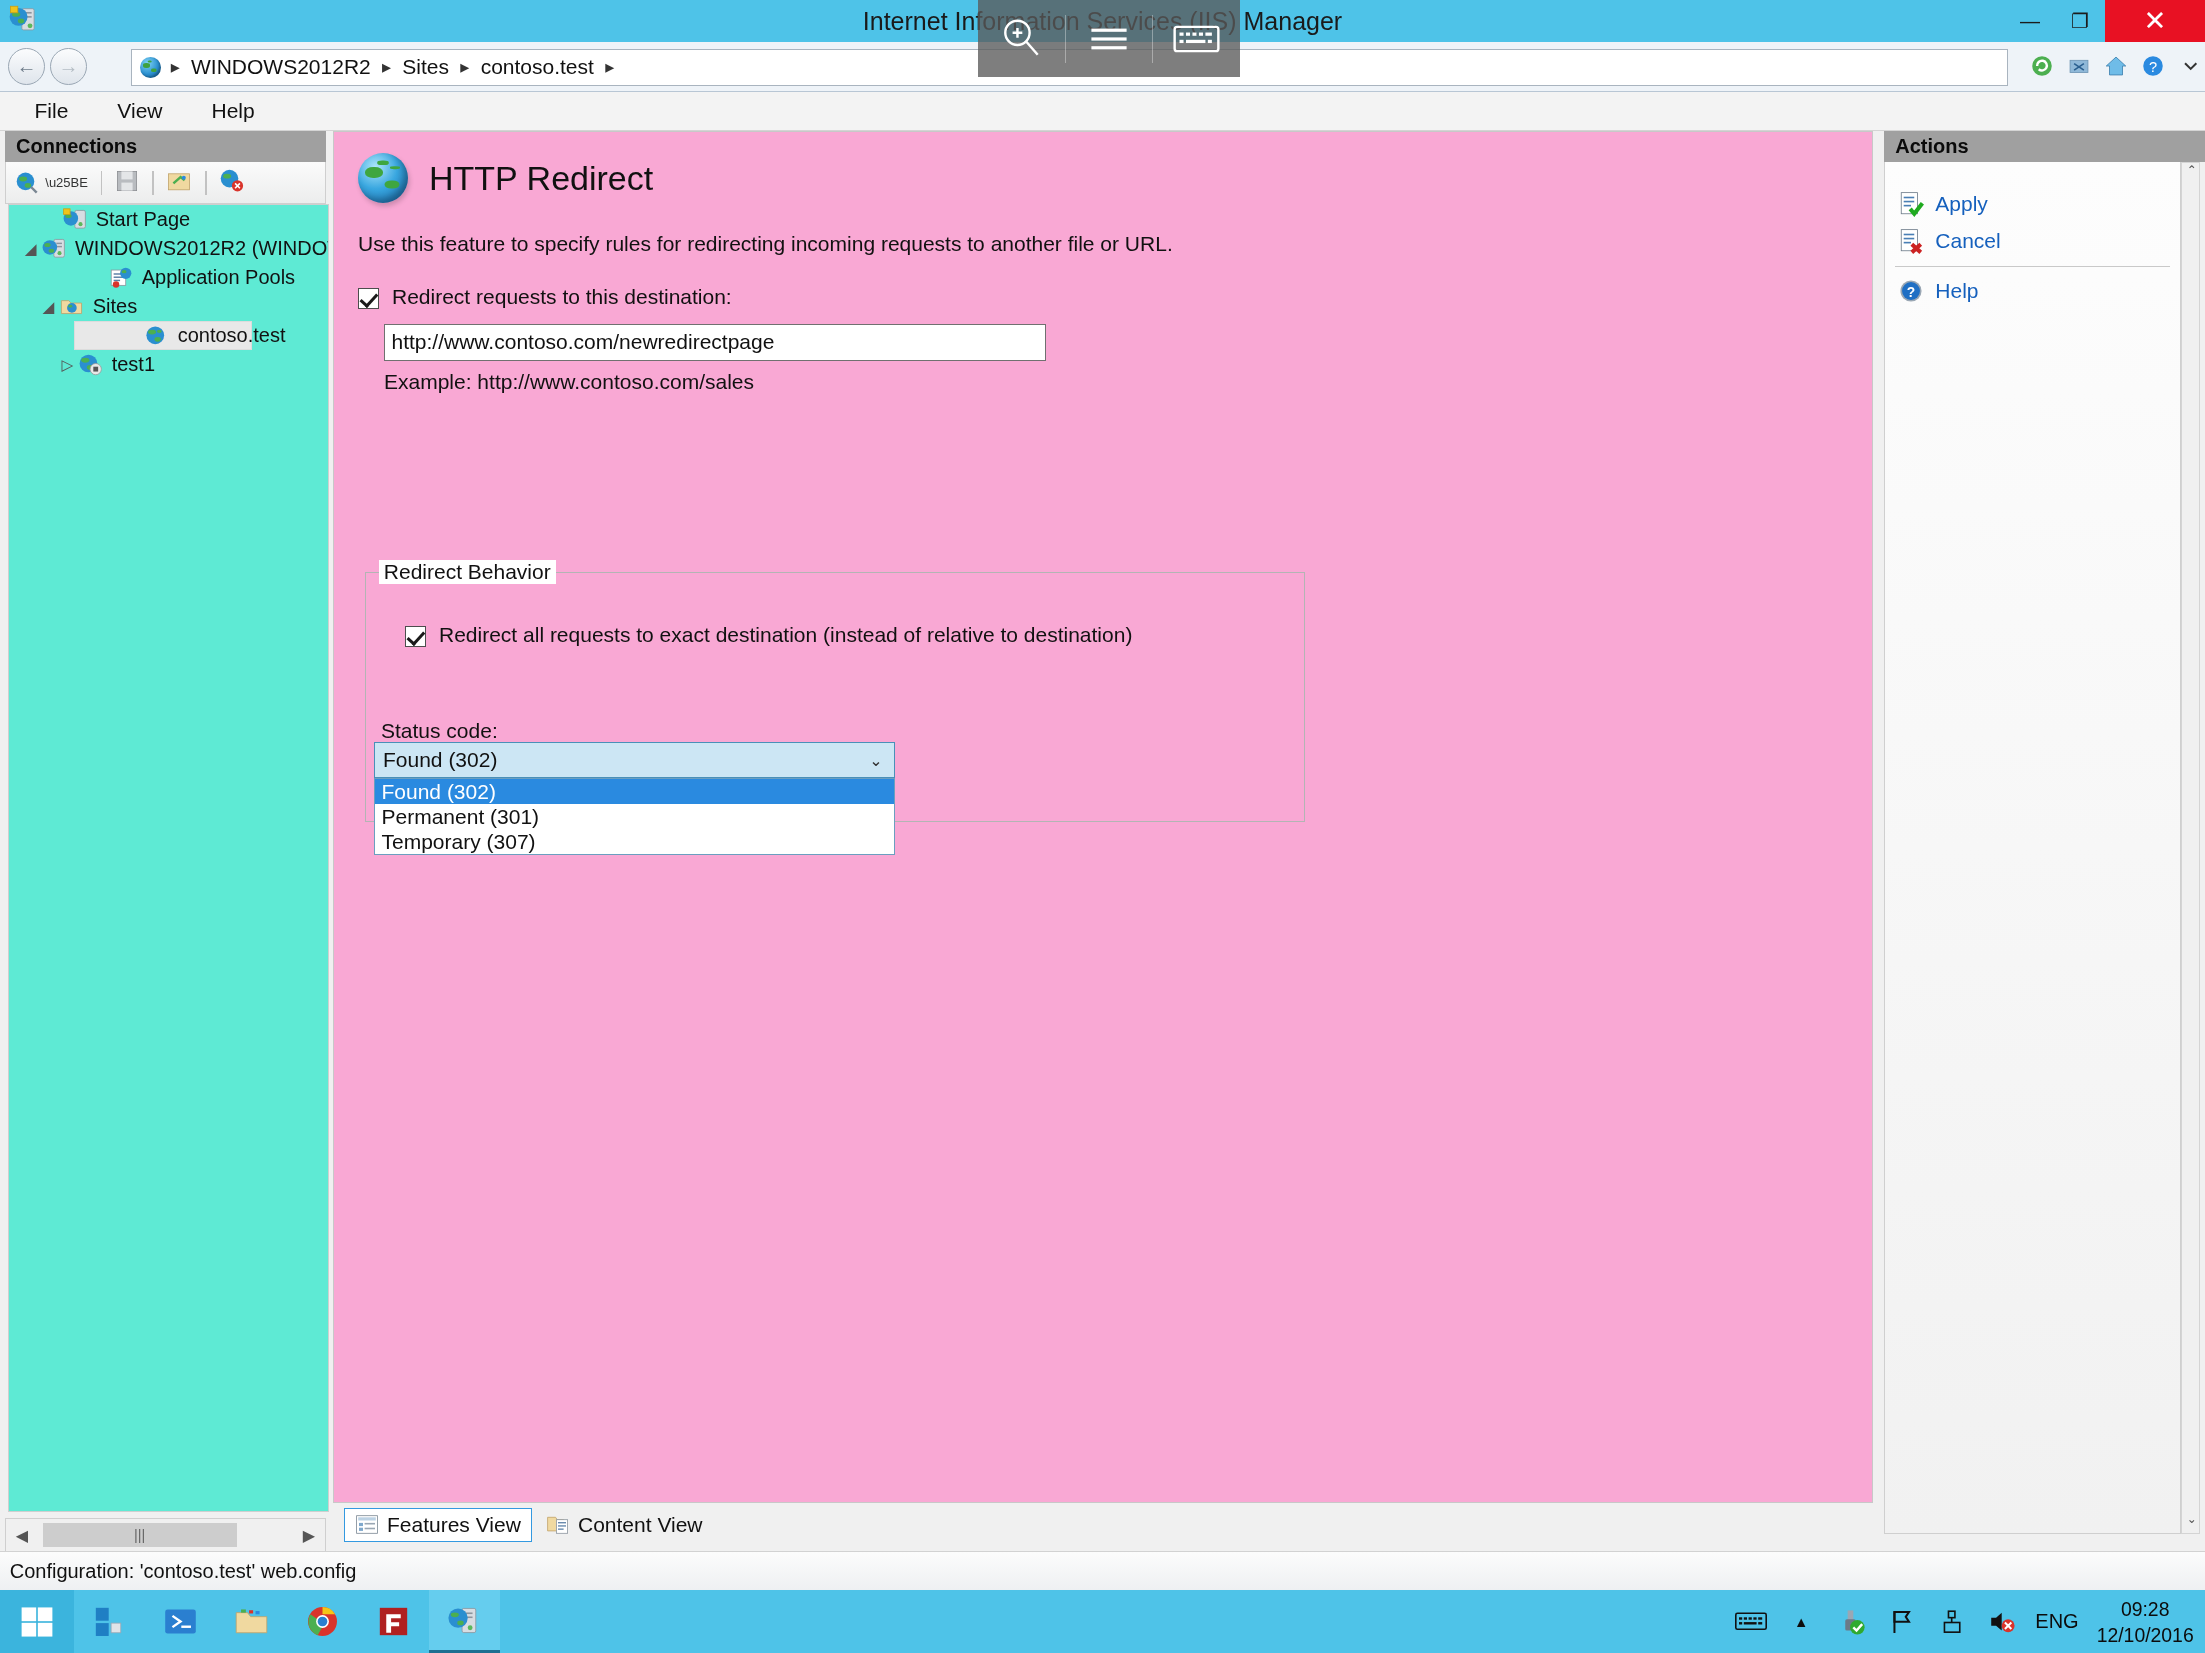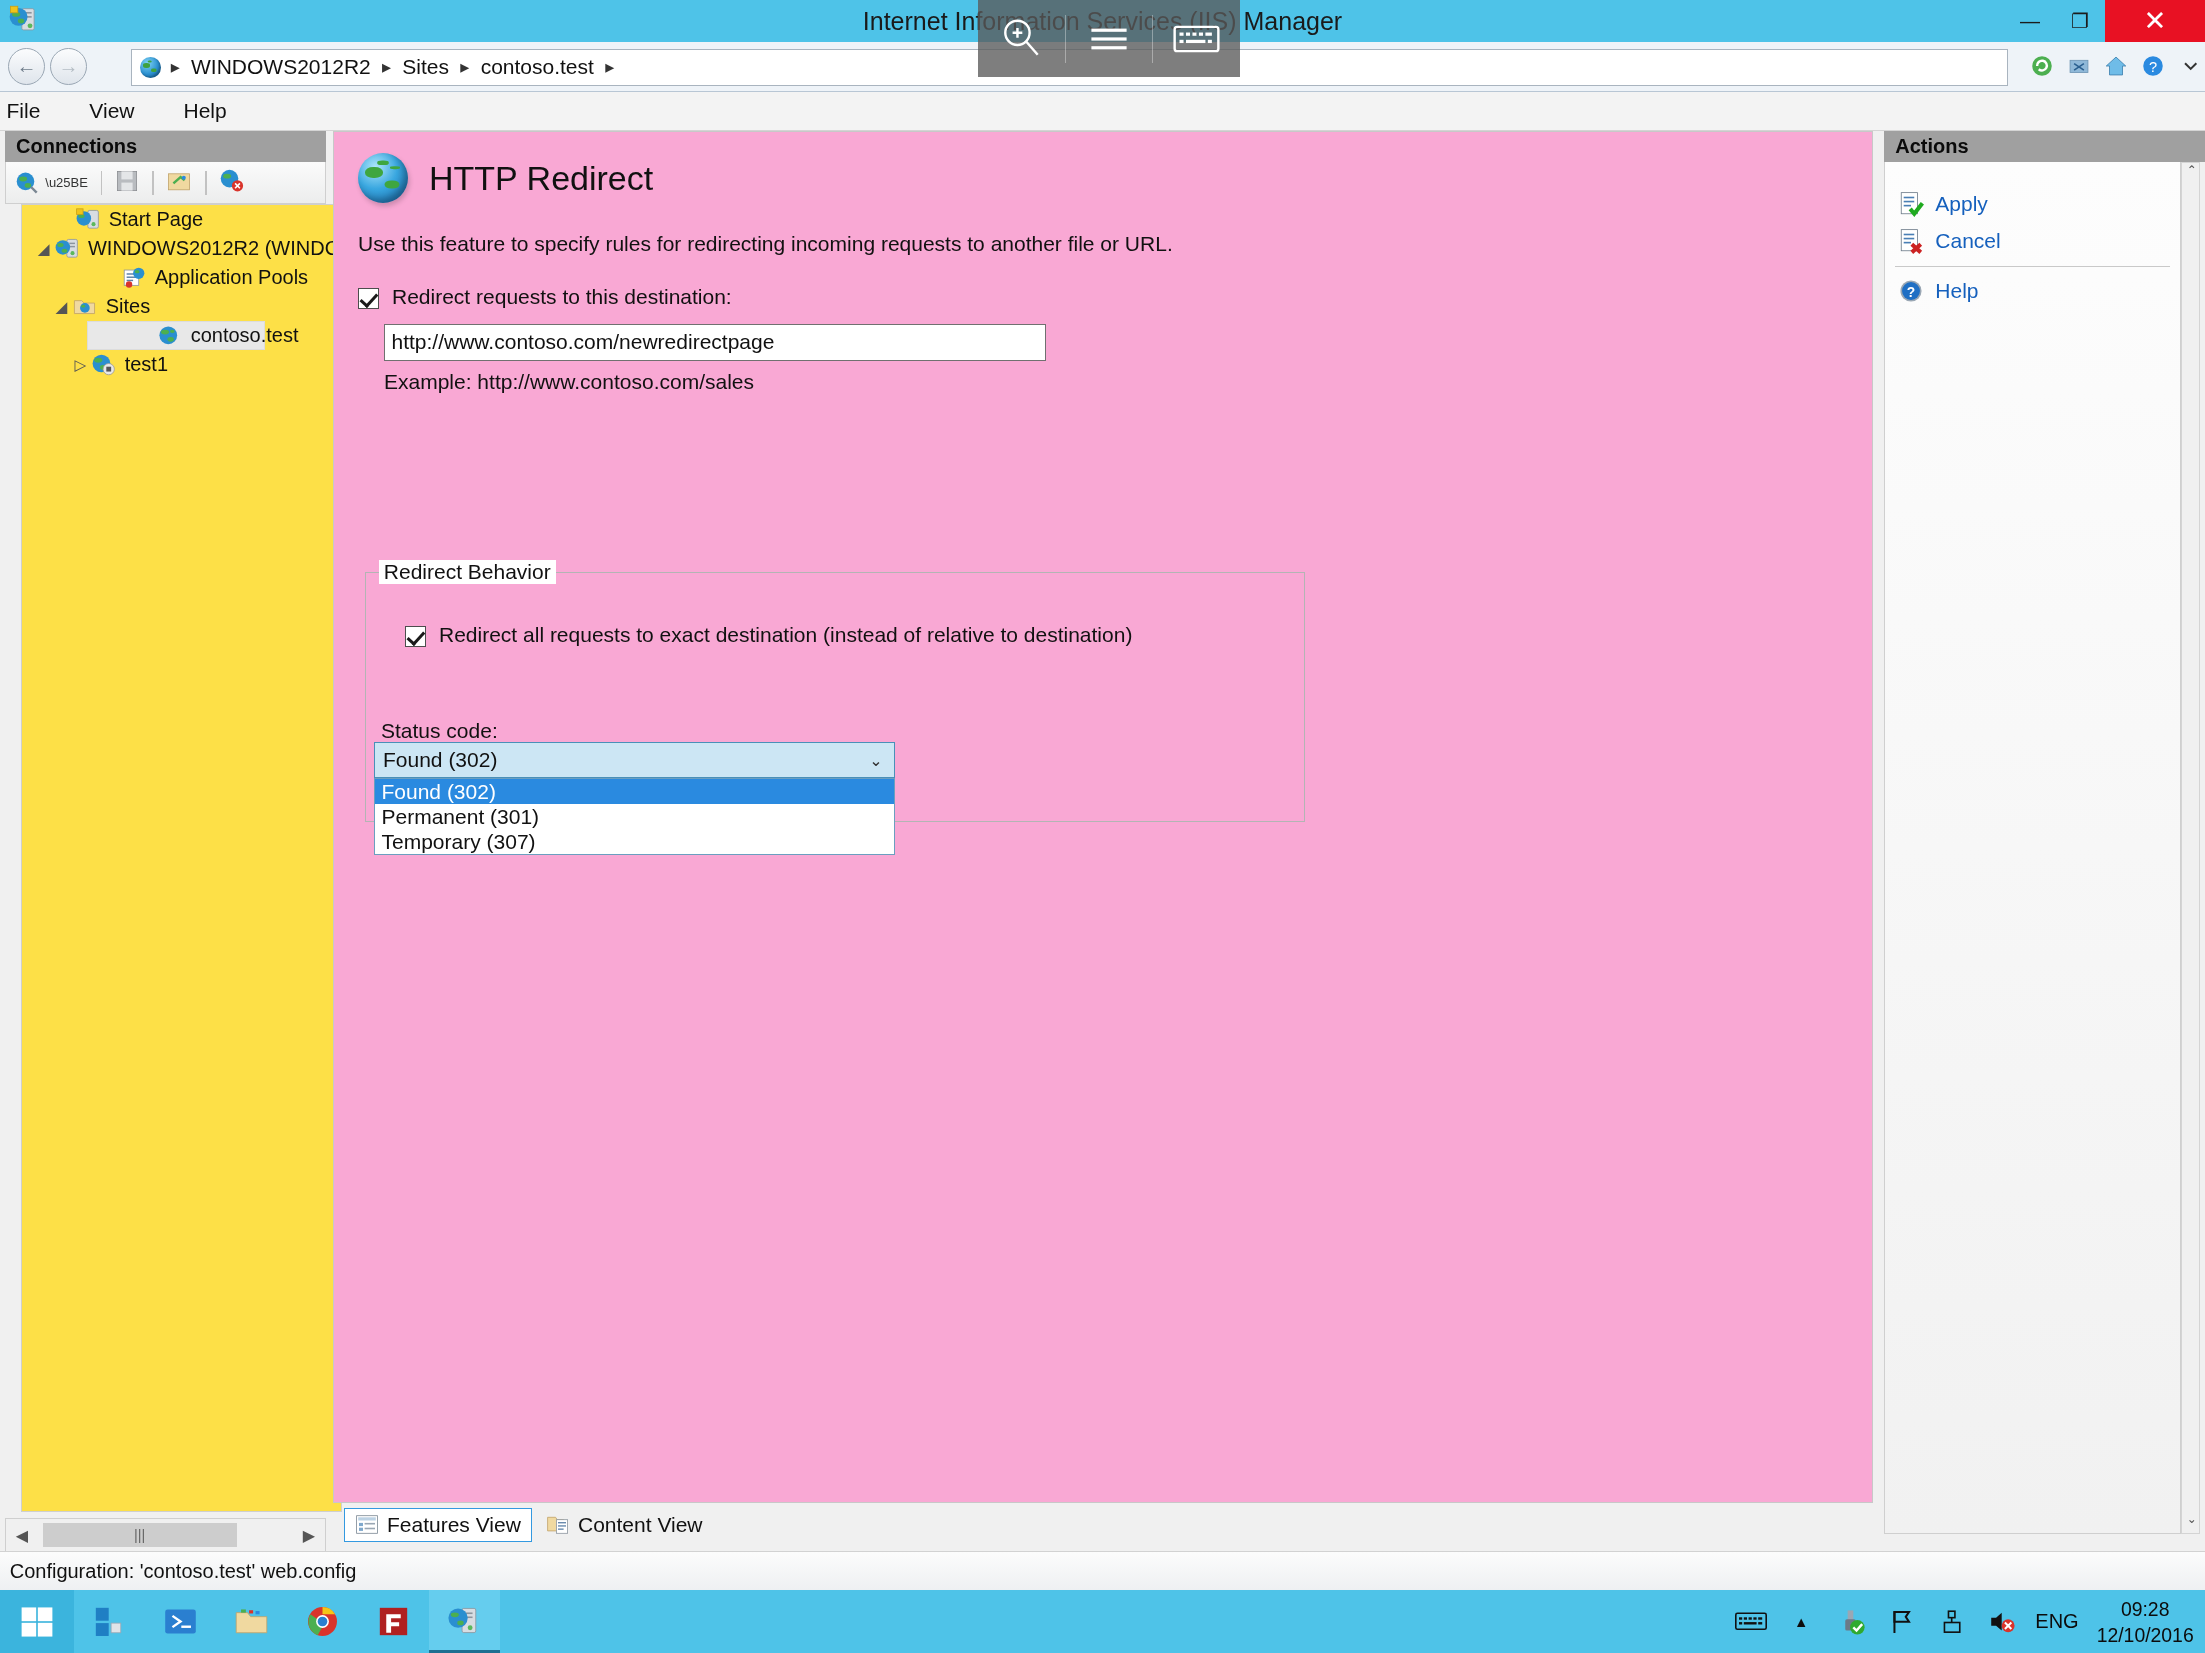--- a/index.html
+++ b/index.html
@@ -67,42 +67,42 @@
   }
   .navright {
     position:absolute; top:8px; width:32px; height:32px;
     display:flex; align-items:center; justify-content:center;
   }
 
   
   #menubar {
     position:absolute; left:0; top:92px; width:2205px; height:39px;
     background:#f3f3f3; border-bottom:0.8px solid #d4d4d4;
-    display:flex; align-items:center; padding-left:0;
+    display:flex; align-items:center; padding-left:28px;
   }
   .menuitem { font-size:21px; color:#111; margin-right:36px; padding:3.2px 6.5px; }
 
   
   #panes { position:absolute; left:0; top:131px; width:2205px; height:1421px; background:#f0f0f0; }
 
   
   #conn-pane { position:absolute; left:4.8px; top:0px; width:321px; height:1421px; }
   .pane-header {
     height:31px; background:#a0a0a0; color:#0b0b0b;
     font-size:20px; font-weight:bold; display:flex; align-items:center; padding-left:11.3px;
   }
   #conn-toolbar {
     height:42px; background:linear-gradient(#fbfbfb,#eceded);
     border:0.8px solid #cfcfcf; border-top:none;
     display:flex; align-items:center; padding-left:9.7px; gap:8px;
   }
   .tb-sep { width:1.6px; height:24px; background:#c2c2c2; margin:0 4.8px; }
   #conn-tree {
-    position:absolute; left:16px; top:73px; width:321px; height:1308px;
-    background:#fde047; border:0.8px solid #cfcfcf; overflow:hidden;
+    position:absolute; left:3px; top:73px; width:321px; height:1308px;
+    background:#5eead4; border:0.8px solid #cfcfcf; overflow:hidden;
   }
   .tnode { display:flex; align-items:center; height:29px; font-size:20px; color:#111; white-space:nowrap; }
   .tnode.selected { background:#e8e8e8; border:0.8px solid #dcdcdc; }
   .twist { width:21px; text-align:center; font-size:15.3px; color:#555; flex:0 0 auto; }
   .tico { width:27.4px; height:22.6px; flex:0 0 auto; margin-right:6.5px; position:relative; }
   #conn-hscroll {
     position:absolute; left:0; bottom:0px; width:321px; height:34px;
     background:#f0f0f0; border:0.8px solid #cfcfcf; display:flex; align-items:center;
   }
   .hs-arrow { width:32px; text-align:center; font-size:16px; color:#555; }

